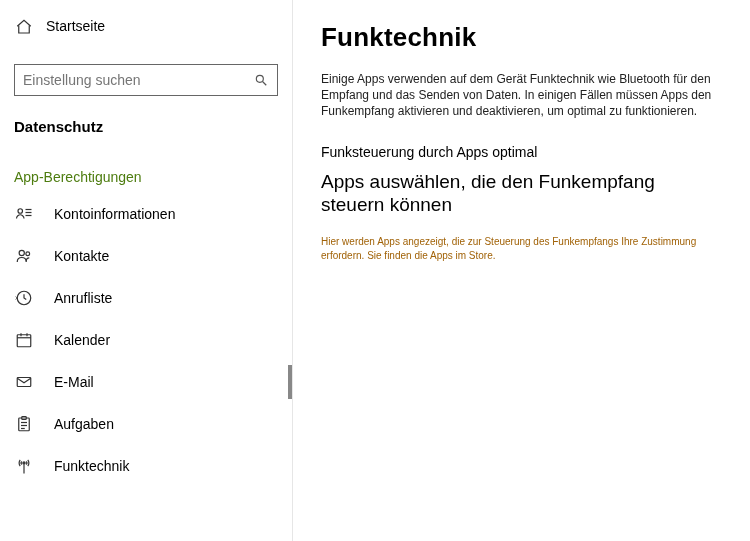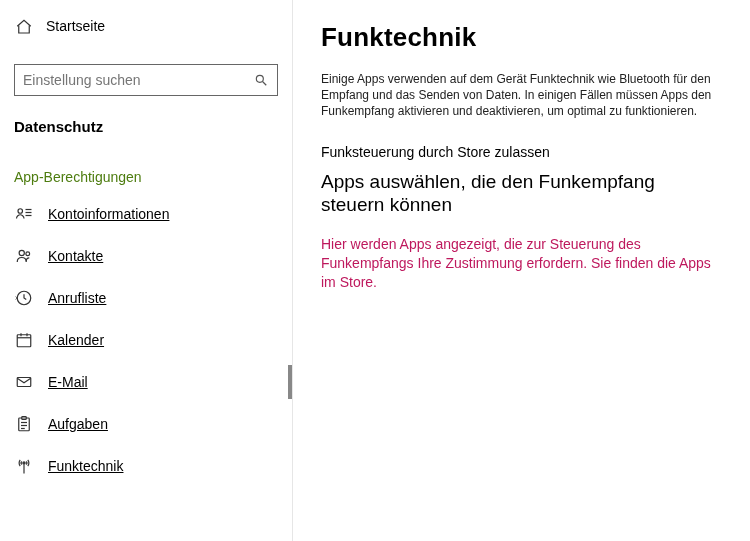--- a/index.html
+++ b/index.html
@@ -76,21 +76,21 @@
     top: 4px;
     bottom: 4px;
     width: 4px;
     background: #888;
   }
   .nav-item .icon {
     width: 20px; height: 20px;
     display:flex; align-items:center; justify-content:center;
     color:#333;
   }
-  .nav-item .label { margin-left: 14px; font-size: 14px; text-decoration: underline; }
+  .nav-item .label { margin-left: 20px; font-size: 14px; }
   .content {
     flex: 1;
     padding: 22px 28px 0 28px;
     overflow: hidden;
   }
   .page-title {
     font-size: 26px;
     font-weight: 600;
     margin-bottom: 18px;
     letter-spacing: 0.2px;
@@ -130,23 +130,23 @@
     font-size: 14px;
   }
   .sub-title {
     font-size: 19px;
     font-weight: 400;
     line-height: 1.25;
     margin-bottom: 18px;
     max-width: 400px;
   }
   .sub-desc {
-    font-size: 14px;
+    font-size: 10px;
     line-height: 1.35;
-    color: #be185d;
+    color: #a16207;
     max-width: 410px;
   }
   svg { display:block; }
 </style>
 </head>
 <body>
 
 <div class="sidebar">
 
   <div class="home-row">
@@ -266,17 +266,17 @@
       <span class="label">Funktechnik</span>
     </div>
 
   </div>
 </div>
 
 <div class="content">
   <h1 class="page-title">Funktechnik</h1>
   <p class="description">Einige Apps verwenden auf dem Gerät Funktechnik wie Bluetooth für den Empfang und das Senden von Daten. In einigen Fällen müssen Apps den Funkempfang aktivieren und deaktivieren, um optimal zu funktionieren.</p>
 
-  <div class="setting-label">Funksteuerung durch Store zulassen</div>
+  <div class="setting-label">Funksteuerung durch Apps optimal</div>
 
   <h2 class="sub-title">Apps auswählen, die den Funkempfang steuern können</h2>
   <p class="sub-desc">Hier werden Apps angezeigt, die zur Steuerung des Funkempfangs Ihre Zustimmung erfordern. Sie finden die Apps im Store.</p>
 </div>
 
 </body></html>

